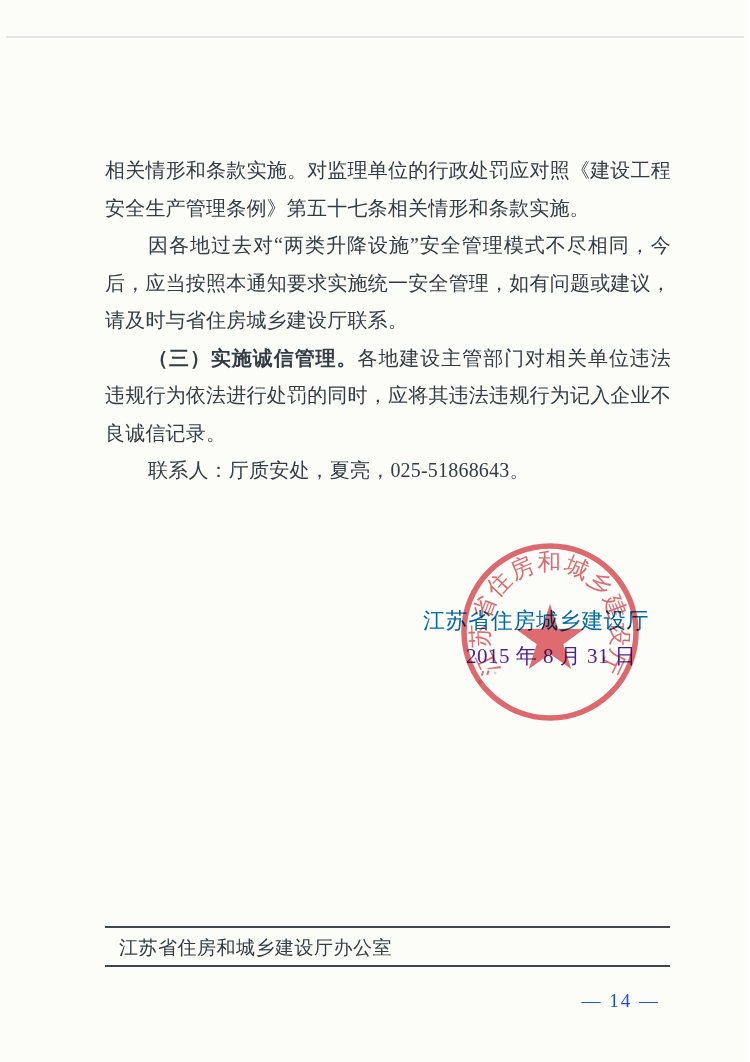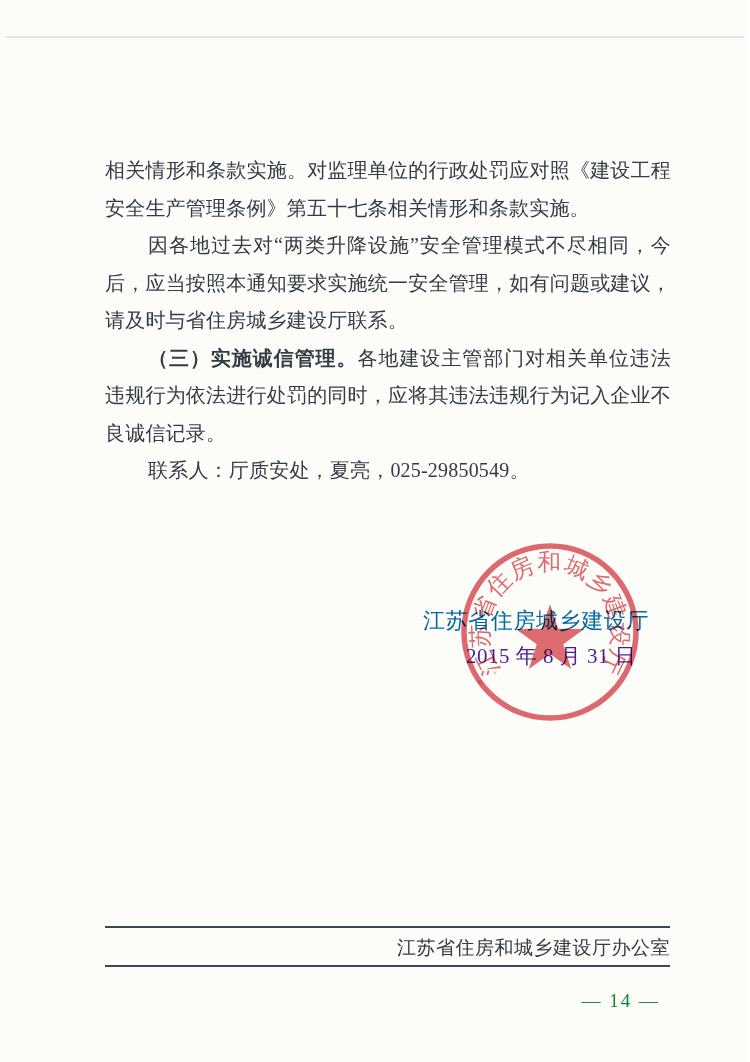--- a/index.html
+++ b/index.html
@@ -84,49 +84,49 @@
   }
   .footer-rule.top { top: 926px; }
   .footer-rule.bottom { top: 965px; }
   .footer-row {
     position: absolute;
     left: 105px;
     top: 932px;
     width: 565px;
     height: 32px;
     display: flex;
-    justify-content: flex-end;
+    justify-content: flex-start;
     align-items: center;
     padding-left: 14px;
     font-size: 19px;
     color: #333b43;
     letter-spacing: 0.5px;
   }
   .page-number {
     position: absolute;
     right: 88px;
     top: 990px;
     font-size: 19px;
-    color: #15803d;
+    color: #1d4ed8;
     letter-spacing: 2px;
     white-space: nowrap;
   }
 </style>
 </head>
 <body>
 
 <div class="page">
 
   <div class="scan-top-line"></div>
 
   <div class="content">
     <p class="para"><strong></strong><span>相关情形和条款实施。对监理单位的行政处罚应对照《建设工程安全生产管理条例》第五十七条相关情形和条款实施。</span></p>
     <p class="para indent"><strong></strong><span>因各地过去对“两类升降设施”安全管理模式不尽相同，今后，应当按照本通知要求实施统一安全管理，如有问题或建议，请及时与省住房城乡建设厅联系。</span></p>
     <p class="para indent"><strong>（三）实施诚信管理。</strong><span>各地建设主管部门对相关单位违法违规行为依法进行处罚的同时，应将其违法违规行为记入企业不良诚信记录。</span></p>
-    <p class="para indent"><strong></strong><span>联系人：厅质安处，夏亮，025-29850549。</span></p>
+    <p class="para indent"><strong></strong><span>联系人：厅质安处，夏亮，025-51868643。</span></p>
   </div>
 
   <div class="signature-org">江苏省住房城乡建设厅</div>
   <div class="signature-date">2015 年 8 月 31 日</div>
 
   <svg class="seal" viewBox="0 0 200 200" xmlns="http://www.w3.org/2000/svg">
 
     <circle cx="100" cy="100" r="86" fill="none" stroke="#d8454e" stroke-width="5.5" opacity="0.92"></circle>
 
     <path id="sealArc" d="M 52.5 139.9 A 62 62 0 1 1 147.5 139.9" fill="none"></path>

